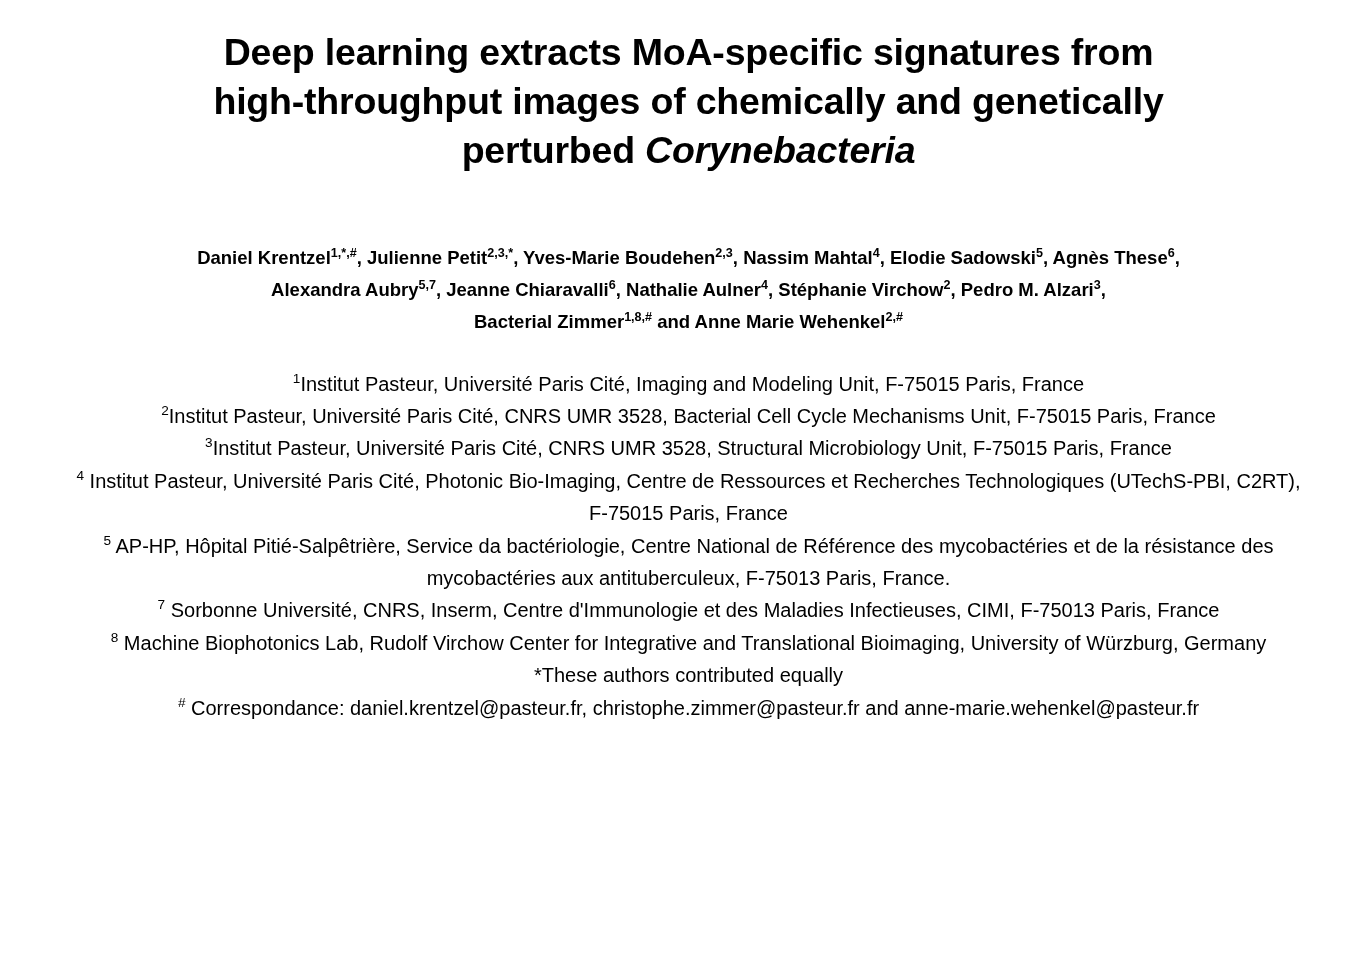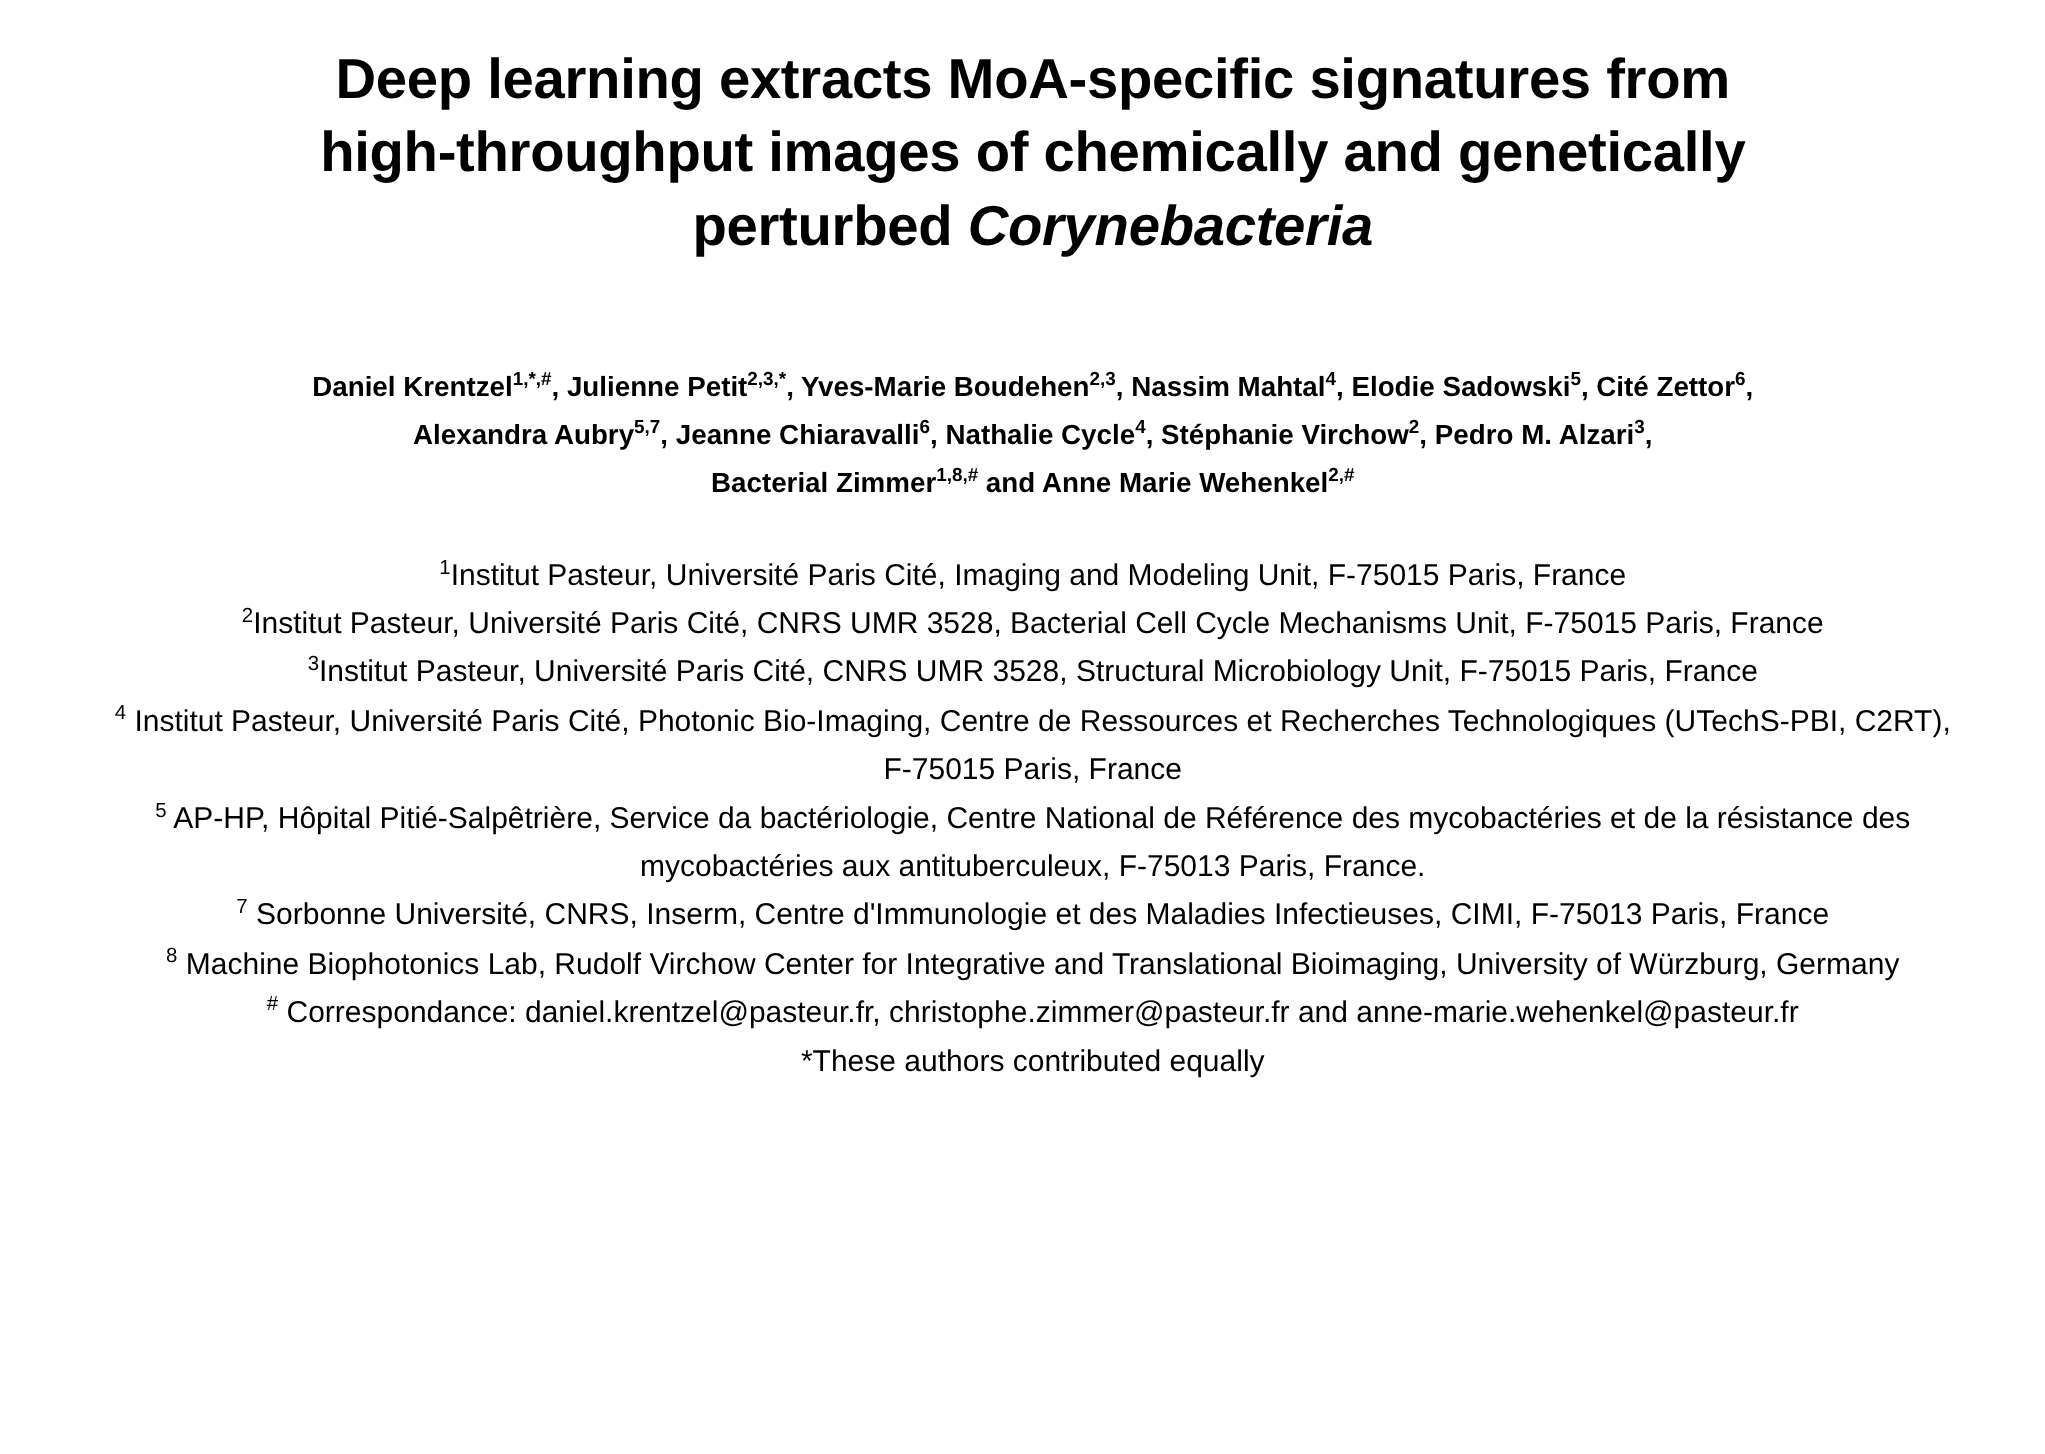--- a/index.html
+++ b/index.html
@@ -72,40 +72,40 @@
     <span>perturbed </span><span class="ital">Corynebacteria</span>
   </h1>
 
   <div class="authors">
     <div>
       <span>Daniel Krentzel</span><sup>1,*,#</sup>,
       <span>Julienne Petit</span><sup>2,3,*</sup>,
       <span>Yves-Marie Boudehen</span><sup>2,3</sup>,
       <span>Nassim Mahtal</span><sup>4</sup>,
       <span>Elodie Sadowski</span><sup>5</sup>,
-      <span>Cité Zettor</span><sup>6</sup>,
+      <span>Agnès These</span><sup>6</sup>,
     </div>
     <div>
       <span>Alexandra Aubry</span><sup>5,7</sup>,
       <span>Jeanne Chiaravalli</span><sup>6</sup>,
-      <span>Nathalie Cycle</span><sup>4</sup>,
+      <span>Nathalie Aulner</span><sup>4</sup>,
       <span>Stéphanie Virchow</span><sup>2</sup>,
       <span>Pedro M. Alzari</span><sup>3</sup>,
     </div>
     <div>
       <span>Bacterial Zimmer</span><sup>1,8,#</sup> and
       <span>Anne Marie Wehenkel</span><sup>2,#</sup>
     </div>
   </div>
 
   <div class="affiliations">
     <p><sup>1</sup><span>Institut Pasteur, Université Paris Cité, Imaging and Modeling Unit, F-75015 Paris, France</span></p>
     <p><sup>2</sup><span>Institut Pasteur, Université Paris Cité, CNRS UMR 3528, Bacterial Cell Cycle Mechanisms Unit, F-75015 Paris, France</span></p>
     <p><sup>3</sup><span>Institut Pasteur, Université Paris Cité, CNRS UMR 3528, Structural Microbiology Unit, F-75015 Paris, France</span></p>
     <p><sup>4</sup><span> Institut Pasteur, Université Paris Cité, Photonic Bio-Imaging, Centre de Ressources et Recherches Technologiques (UTechS-PBI, C2RT), F-75015 Paris, France</span></p>
     <p><sup>5</sup><span> AP-HP, Hôpital Pitié-Salpêtrière, Service da bactériologie, Centre National de Référence des mycobactéries et de la résistance des mycobactéries aux antituberculeux, F-75013 Paris, France.</span></p>
     <p><sup>7</sup><span> Sorbonne Université, CNRS, Inserm, Centre d'Immunologie et des Maladies Infectieuses, CIMI, F-75013 Paris, France</span></p>
     <p><sup>8</sup><span> Machine Biophotonics Lab, Rudolf Virchow Center for Integrative and Translational Bioimaging, University of Würzburg, Germany</span></p>
+    <p class="note">*These authors contributed equally</p>
     <p class="note"><sup>#</sup><span> Correspondance: daniel.krentzel@pasteur.fr, christophe.zimmer@pasteur.fr and anne-marie.wehenkel@pasteur.fr</span></p>
-    <p class="note">*These authors contributed equally</p>
   </div>
 
 </div>
 
 </body></html>

